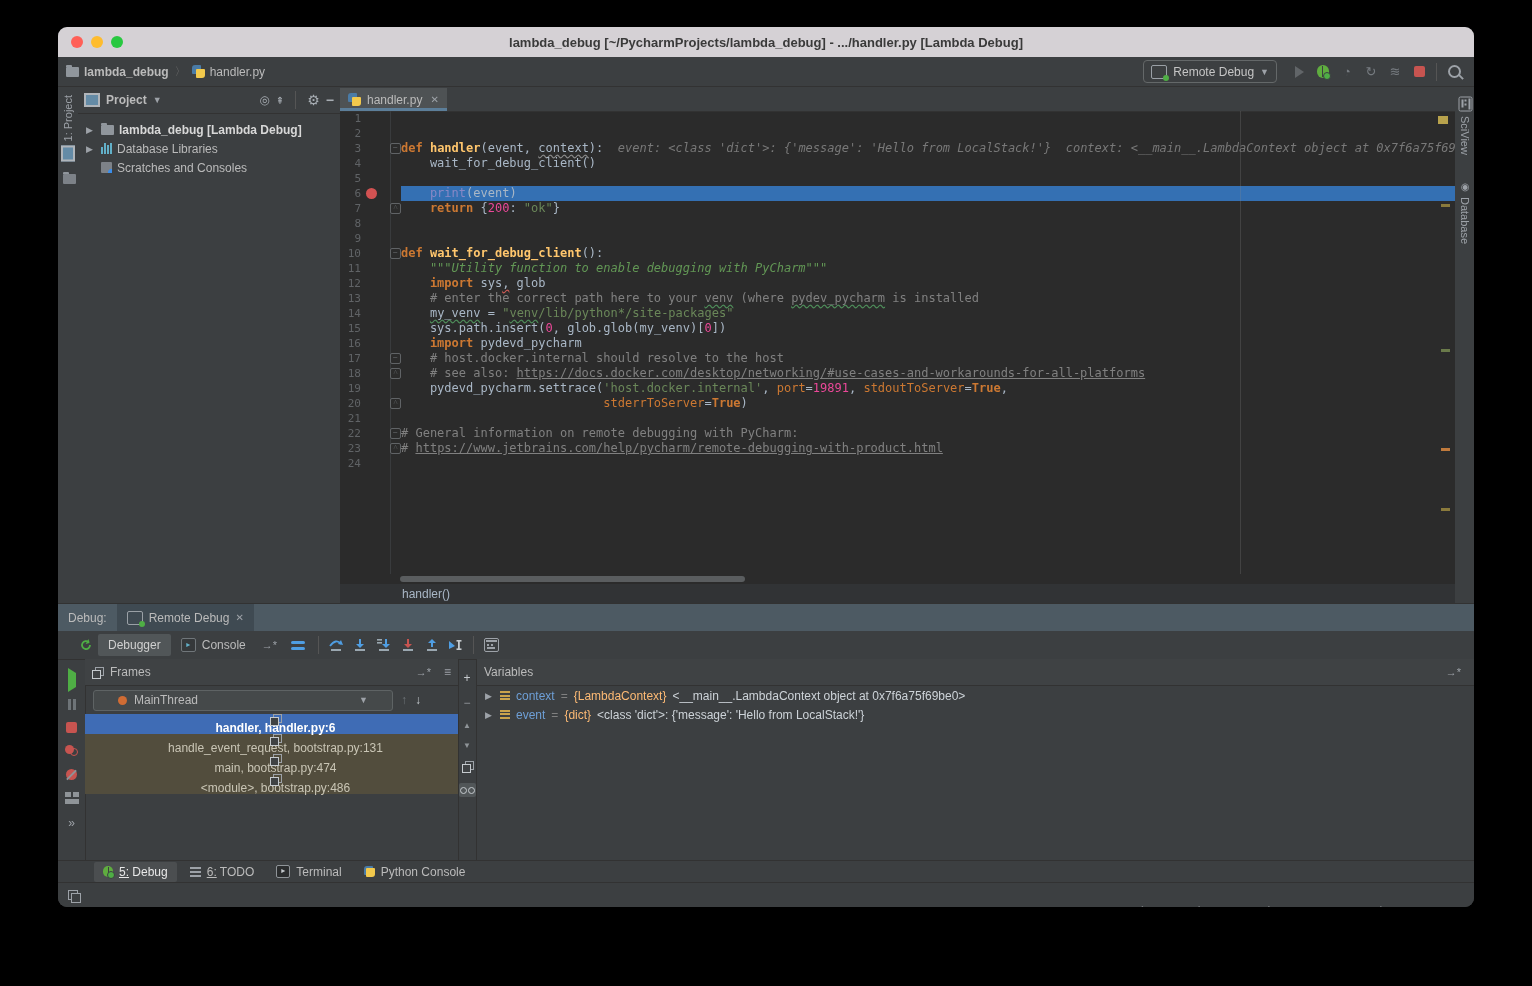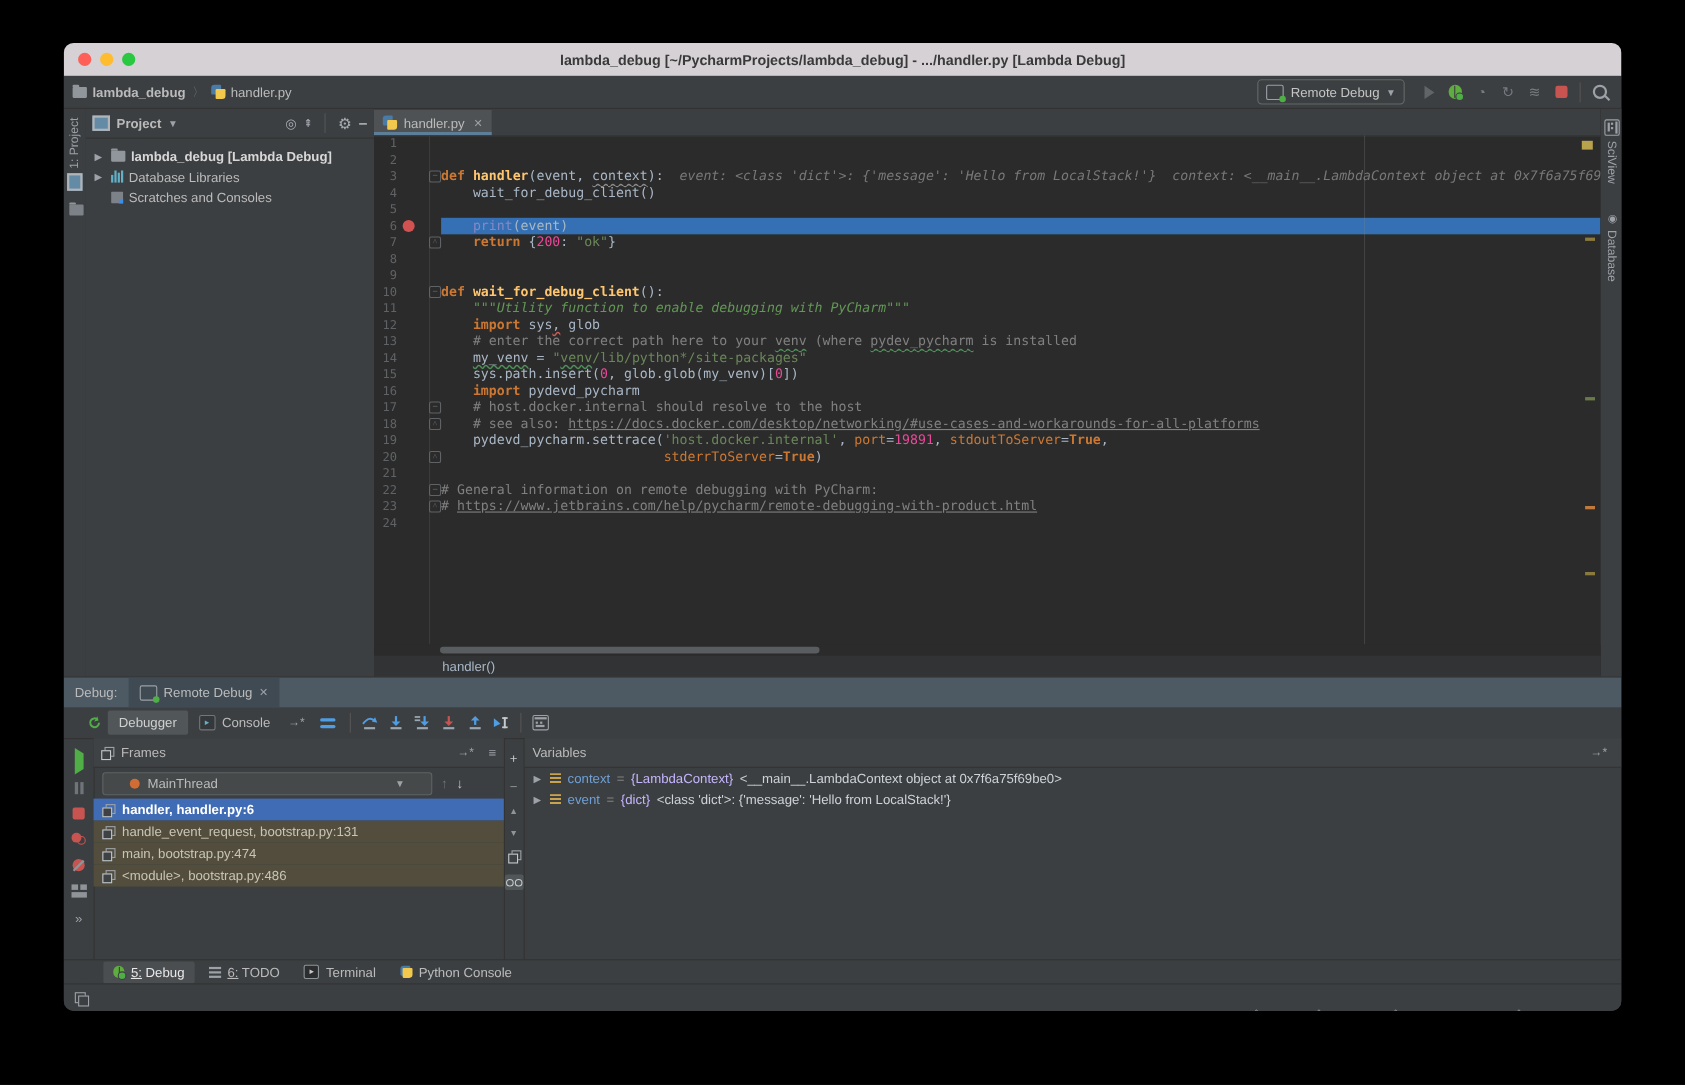--- a/index.html
+++ b/index.html
@@ -1,17 +1,17 @@
 <!DOCTYPE html>
 <html><head>
 <meta charset="utf-8">
 <style>
   html,body{margin:0;padding:0;background:#000;width:1532px;height:986px;font-family:"Liberation Sans",sans-serif;-webkit-font-smoothing:antialiased;}
   .abs{position:absolute;}
-  #window{position:absolute;left:58px;top:39px;width:1416px;height:880px;background:#3c3f41;border-radius:9px;overflow:hidden;box-shadow:0 18px 60px rgba(0,0,0,.8);}
+  #window{position:absolute;left:58px;top:27px;width:1416px;height:880px;background:#3c3f41;border-radius:9px;overflow:hidden;box-shadow:0 18px 60px rgba(0,0,0,.8);}
   
   #titlebar{left:0;top:0;width:1416px;height:30px;background:#d5d1d5;display:flex;align-items:center;justify-content:center;color:#3a3a3a;font-size:13px;font-weight:bold;}
   .traffic{position:absolute;left:13px;top:9px;display:flex;gap:8px;}
   .tl{width:12px;height:12px;border-radius:50%;}
   
   #navbar{left:0;top:30px;width:1416px;height:30px;background:#3c3f41;border-bottom:1px solid #323232;display:flex;align-items:center;padding:0 8px;box-sizing:border-box;color:#bbbbbb;font-size:12px;}
   .crumb{display:flex;align-items:center;gap:5px;}
   .crumb-sep{color:#6e6e6e;margin:0 6px;font-size:11px;}
   .navspacer{flex:1;}
   .runcfg{display:flex;align-items:center;gap:6px;border:1px solid #646869;border-radius:4px;height:21px;padding:0 7px;margin-right:10px;color:#c5c5c5;}
@@ -117,34 +117,34 @@
   #frames{position:absolute;left:27px;top:55px;width:373px;height:202px;border-right:1px solid #323232;}
   .panel-head{height:26px;display:flex;align-items:center;gap:7px;padding:0 7px;border-bottom:1px solid #323232;background:#3f4244;}
   .panel-head .sp{flex:1;}
   .frames-ico{width:11px;height:11px;position:relative;display:inline-block;}
   .frames-ico::before{content:"";position:absolute;left:3px;top:0;width:7px;height:7px;border:1px solid #9da2a8;}
   .frames-ico::after{content:"";position:absolute;left:0;top:3px;width:7px;height:7px;border:1px solid #c5cace;background:#3f4244;}
   .threadrow{height:28px;display:flex;align-items:center;gap:8px;padding:0 8px;}
   .combo{flex:0 0 300px;height:21px;border:1px solid #5e6364;border-radius:3px;background:#45494a;display:flex;align-items:center;gap:7px;padding:0 24px;box-sizing:border-box;}
   .combo .dot{width:9px;height:9px;border-radius:50%;background:#d06c34;}
   .combo .sp{flex:1;}
-  .frow{height:20px;display:flex;align-items:center;gap:7px;padding-left:8px;color:#c9c5b5;}
+  .frow{height:20px;display:flex;align-items:center;gap:7px;padding-left:8px;color:#c9c5b5;flex-direction:column;}
   .frow.sel{background:#3f6cb5;color:#ffffff;font-weight:bold;}
   .frow.lib{background:#524d3d;}
   
   #varstrip{position:absolute;left:400px;top:55px;width:19px;height:202px;border-right:1px solid #323232;display:flex;flex-direction:column;align-items:center;gap:11px;padding-top:12px;box-sizing:border-box;color:#8f9498;font-size:12px;}
   .glasses{width:15px;height:10px;position:relative;background:#515658;border-radius:2px;display:flex;align-items:center;justify-content:center;gap:1px;padding:2px 1px;}
   .glasses i{width:5px;height:5px;border:1.5px solid #c5cace;border-radius:50%;display:block;}
   #variables{position:absolute;left:419px;top:55px;width:997px;height:202px;}
   .vrow{height:19px;display:flex;align-items:center;gap:6px;padding-left:8px;font-size:12px;}
   .vrow .arrow{color:#9da2a8;font-size:9px;width:9px;}
   .var-ico{width:10px;height:9px;background:repeating-linear-gradient(#c8a24c 0 2px,transparent 2px 3.5px);}
   .vname{color:#6e9fd6;}
   .veq{color:#808080;}
-  .vtype{color:#c4b5fd;}
+  .vtype{color:#fdba74;}
   .vval{color:#cdd3d8;}
   
   #toolbar-bottom{left:0;top:833px;width:1416px;height:22px;background:#3c3f41;border-top:1px solid #323232;display:flex;align-items:center;gap:4px;padding-left:36px;box-sizing:border-box;color:#bbbbbb;font-size:12px;}
   .twbtn{height:20px;display:flex;align-items:center;gap:6px;padding:0 9px;border-radius:2px;}
   .twbtn.sel{background:#4b4e50;color:#e8e8e8;}
   .mn::first-letter{text-decoration:underline;}
   .todo-ico{display:inline-flex;flex-direction:column;gap:2px;}
   .todo-ico i{width:11px;height:2px;background:#9da2a8;display:block;}
   .term-ico{width:12px;height:11px;background:#2b2d2e;border:1px solid #8f9498;border-radius:2px;color:#c5cace;font-size:8px;line-height:10px;text-align:center;}
   .balloon{width:11px;height:11px;border:1.5px solid #9da2a8;border-radius:50% 50% 50% 2px;display:inline-block;}

